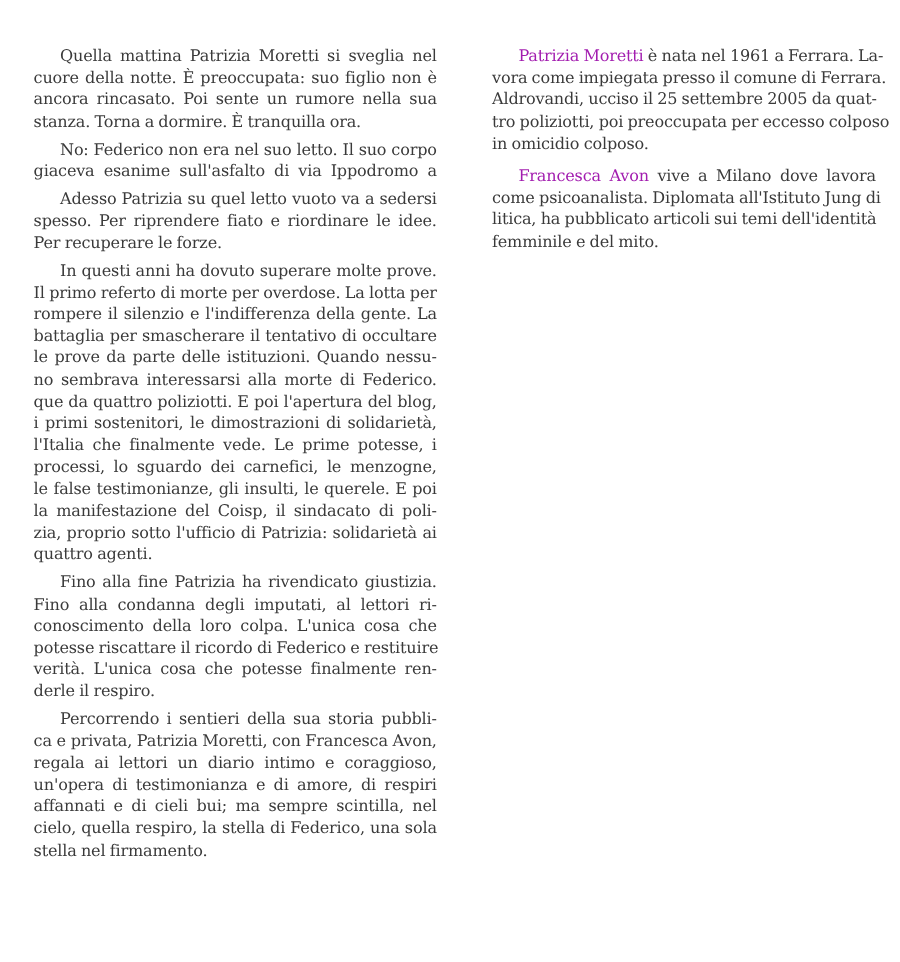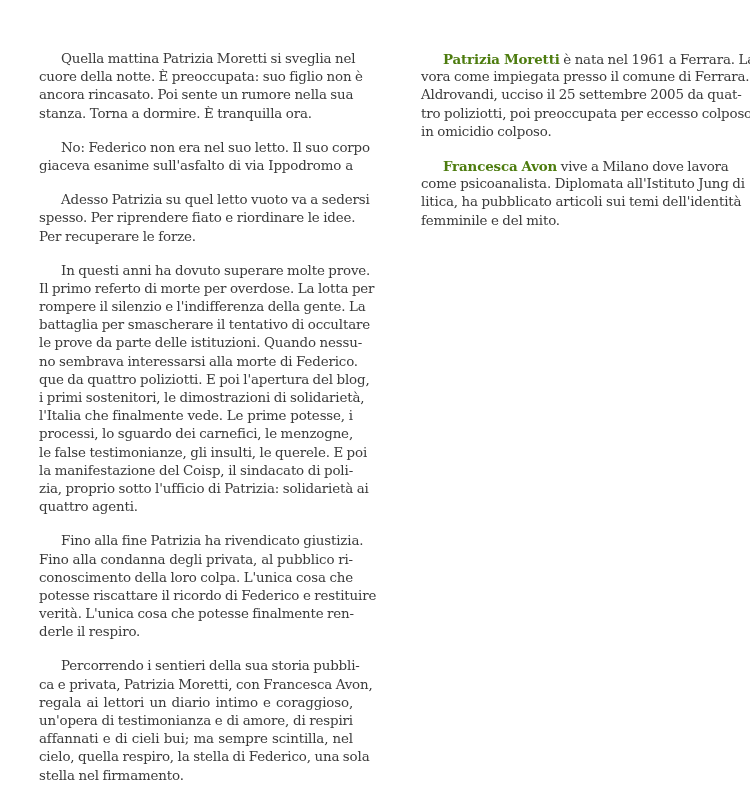--- a/index.html
+++ b/index.html
@@ -38,32 +38,32 @@
       text-align-last: justify;
       height: 18.2px;
     }
     .line.last {
       text-align-last: left;
     }
     .line.indent {
       text-indent: 22px;
     }
     .para {
-      margin: 16px;
+      margin: 5px;
       padding: 0;
     }
     .para + .para {
       margin-top: 0;
     }
     .col-right .para + .para {
       margin-top: 9px;
     }
     .bold {
-      font-weight: bold;
-      color: #4d7c0f;
+      font-weight: normal;
+      color: #a21caf;
     }
   </style>
 </head>
 <body>
 
 <div class="column col-left">
   <p class="para">
     <span class="line indent">Quella mattina Patrizia Moretti si sveglia nel</span>
     <span class="line">cuore della notte. È preoccupata: suo figlio non è</span>
     <span class="line">ancora rincasato. Poi sente un rumore nella sua</span>
@@ -89,21 +89,21 @@
     <span class="line">i primi sostenitori, le dimostrazioni di solidarietà,</span>
     <span class="line">l'Italia che finalmente vede. Le prime potesse, i</span>
     <span class="line">processi, lo sguardo dei carnefici, le menzogne,</span>
     <span class="line">le false testimonianze, gli insulti, le querele. E poi</span>
     <span class="line">la manifestazione del Coisp, il sindacato di poli-</span>
     <span class="line">zia, proprio sotto l'ufficio di Patrizia: solidarietà ai</span>
     <span class="line last">quattro agenti.</span>
   </p>
   <p class="para">
     <span class="line indent">Fino alla fine Patrizia ha rivendicato giustizia.</span>
-    <span class="line">Fino alla condanna degli privata, al pubblico ri-</span>
+    <span class="line">Fino alla condanna degli imputati, al lettori ri-</span>
     <span class="line">conoscimento della loro colpa. L'unica cosa che</span>
     <span class="line">potesse riscattare il ricordo di Federico e restituire</span>
     <span class="line">verità. L'unica cosa che potesse finalmente ren-</span>
     <span class="line last">derle il respiro.</span>
   </p>
   <p class="para">
     <span class="line indent">Percorrendo i sentieri della sua storia pubbli-</span>
     <span class="line">ca e privata, Patrizia Moretti, con Francesca Avon,</span>
     <span class="line">regala ai lettori un diario intimo e coraggioso,</span>
     <span class="line">un'opera di testimonianza e di amore, di respiri</span>

